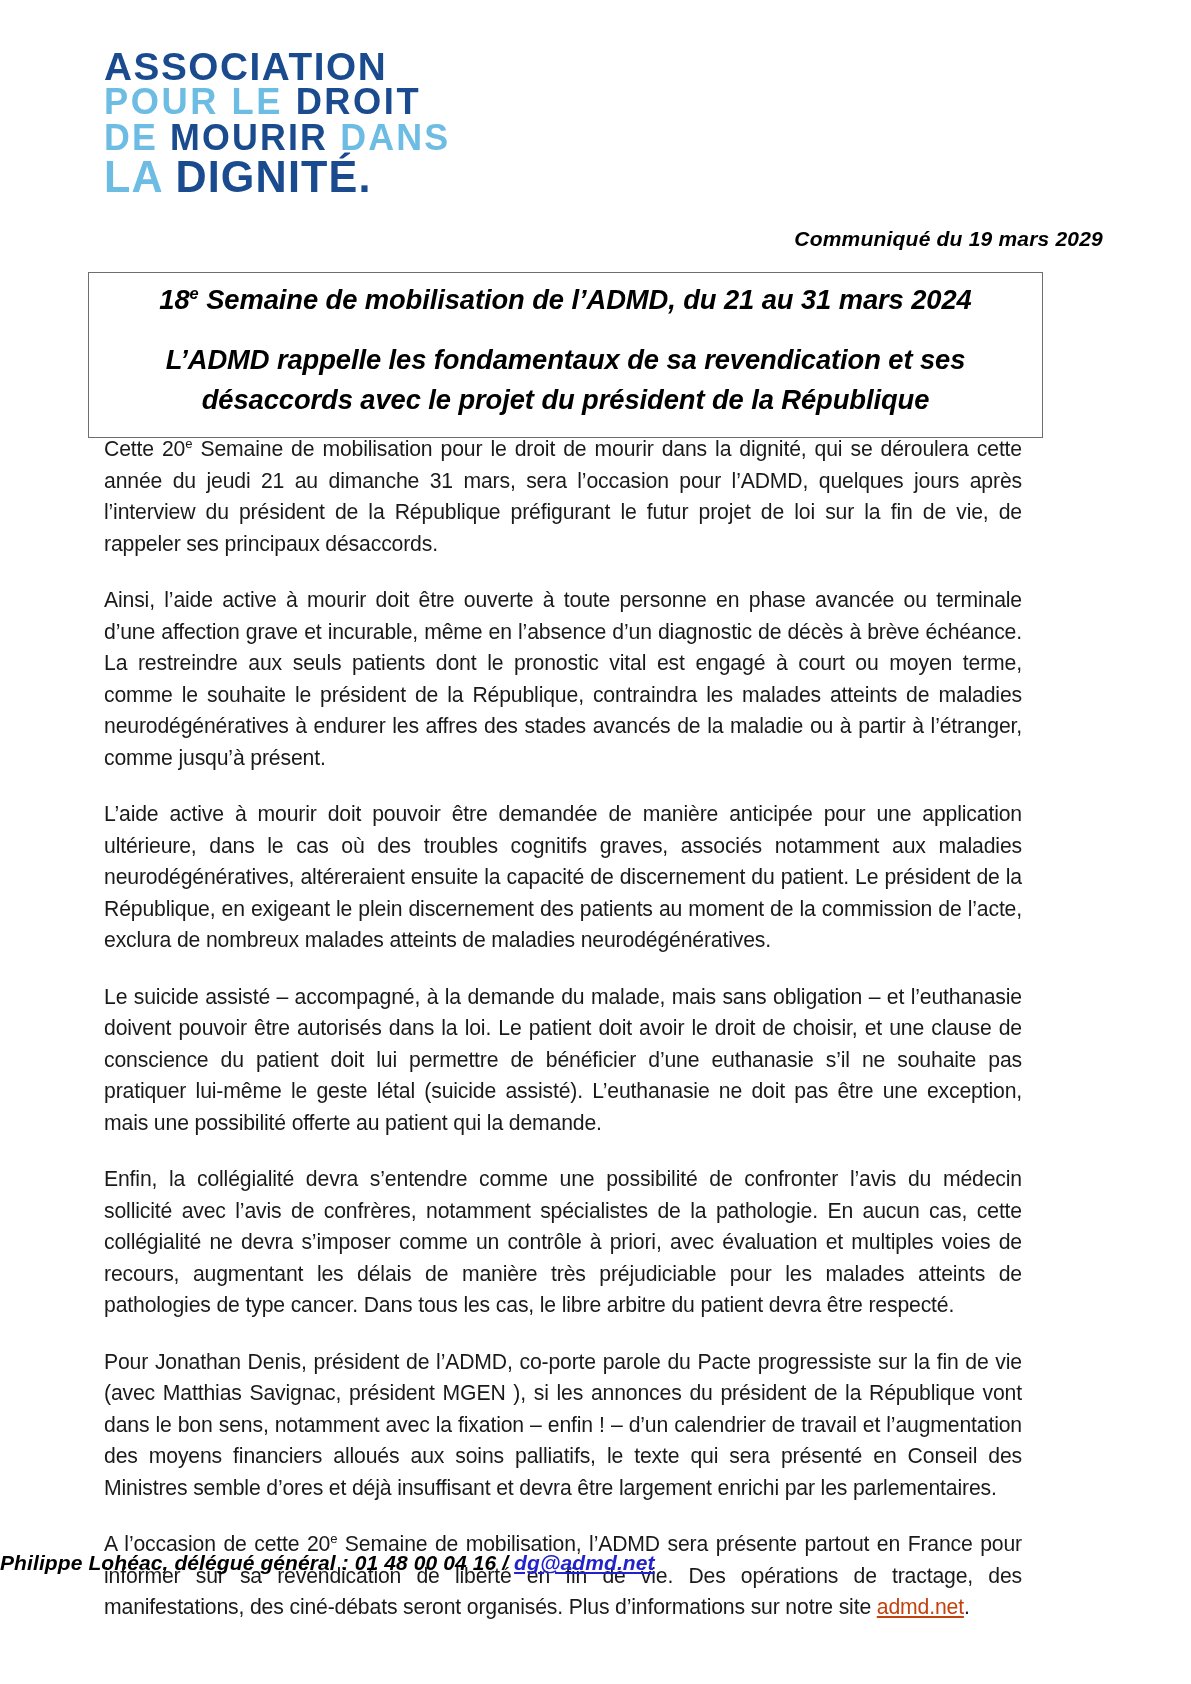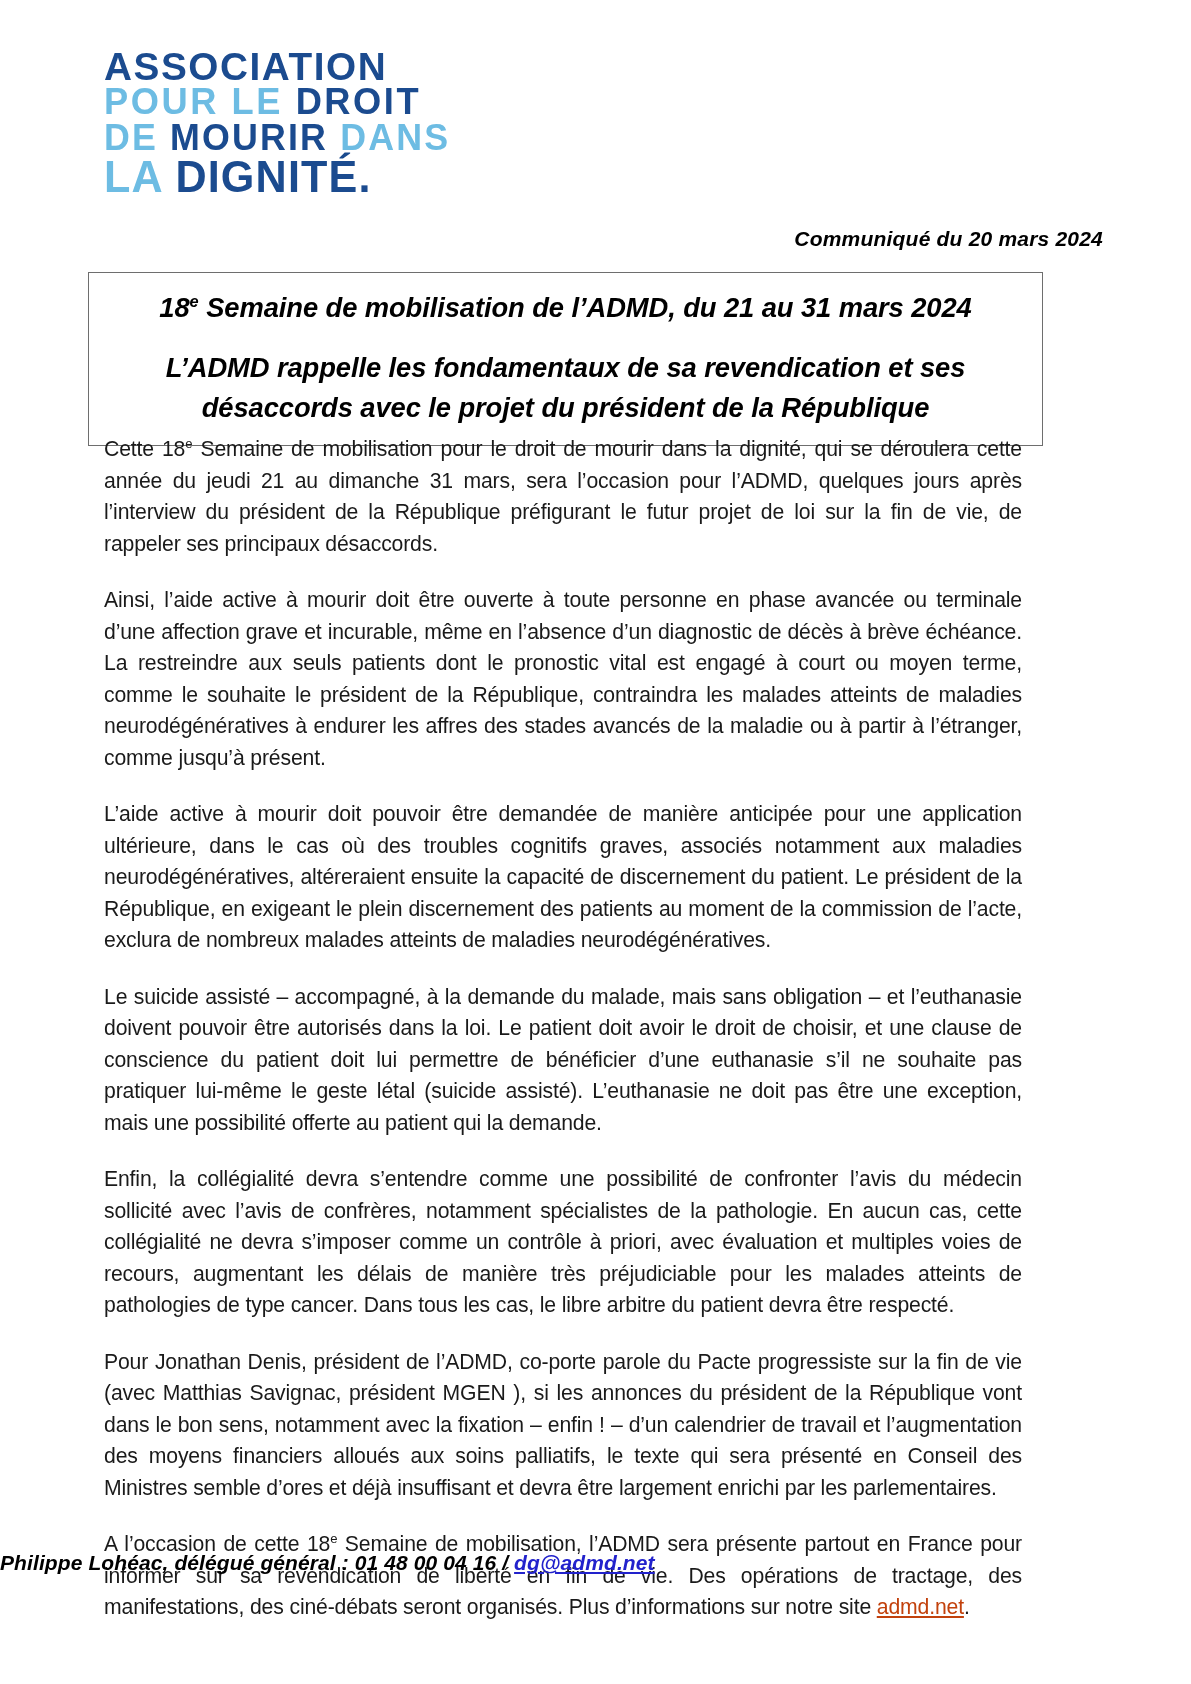--- a/index.html
+++ b/index.html
@@ -72,21 +72,21 @@
   }
 
   
   .title-box {
     position: absolute;
     left: 88px;
     top: 264px;
     width: 955px;
     box-sizing: border-box;
     border: 1.5px solid #6e6e6e;
-    padding: 14px 18px 18px 18px;
+    padding: 6px 18px 18px 18px;
     text-align: center;
   }
   .title-line {
     font-family: "Liberation Sans", sans-serif;
     font-style: italic;
     font-weight: bold;
     font-size: 28.5px;
     line-height: 40px;
     letter-spacing: -0.1px;
     color: #000;
@@ -157,42 +157,42 @@
 <div class="page">
 
   <div class="logo logo-wrap">
     <div class="logo-underline"></div>
     <span class="logo-line l1 dark">ASSOCIATION</span>
     <span class="logo-line l2"><span class="light">POUR LE</span><span class="dark"> DROIT</span></span>
     <span class="logo-line l3"><span class="light">DE</span><span class="dark"> MOURIR </span><span class="light">DANS</span></span>
     <span class="logo-line l4"><span class="light">LA</span><span class="dark"> DIGNITÉ.</span></span>
   </div>
 
-  <div class="release-date">Communiqué du 20 mars 2024</div>
+  <div class="release-date">Communiqué du 19 mars 2029</div>
 
   <div class="title-box">
     <div class="title-line first"><span>18</span><sup>e</sup><span> Semaine de mobilisation de l’ADMD, du 21 au 31 mars 2024</span></div>
     <div class="title-line second">L’ADMD rappelle les fondamentaux de sa revendication et ses désaccords avec le projet du président de la République</div>
   </div>
 
   <div class="body-area">
 
-    <p class="para"><span>Cette 18</span><sup>e</sup><span> Semaine de mobilisation pour le droit de mourir dans la dignité, qui se déroulera cette année du jeudi 21 au dimanche 31 mars, sera l’occasion pour l’ADMD, quelques jours après l’interview du président de la République préfigurant le futur projet de loi sur la fin de vie, de rappeler ses principaux désaccords.</span></p>
+    <p class="para"><span>Cette 20</span><sup>e</sup><span> Semaine de mobilisation pour le droit de mourir dans la dignité, qui se déroulera cette année du jeudi 21 au dimanche 31 mars, sera l’occasion pour l’ADMD, quelques jours après l’interview du président de la République préfigurant le futur projet de loi sur la fin de vie, de rappeler ses principaux désaccords.</span></p>
 
     <p class="para">Ainsi, l’aide active à mourir doit être ouverte à toute personne en phase avancée ou terminale d’une affection grave et incurable, même en l’absence d’un diagnostic de décès à brève échéance. La restreindre aux seuls patients dont le pronostic vital est engagé à court ou moyen terme, comme le souhaite le président de la République, contraindra les malades atteints de maladies neurodégénératives à endurer les affres des stades avancés de la maladie ou à partir à l’étranger, comme jusqu’à présent.</p>
 
     <p class="para">L’aide active à mourir doit pouvoir être demandée de manière anticipée pour une application ultérieure, dans le cas où des troubles cognitifs graves, associés notamment aux maladies neurodégénératives, altéreraient ensuite la capacité de discernement du patient. Le président de la République, en exigeant le plein discernement des patients au moment de la commission de l’acte, exclura de nombreux malades atteints de maladies neurodégénératives.</p>
 
     <p class="para">Le suicide assisté – accompagné, à la demande du malade, mais sans obligation – et l’euthanasie doivent pouvoir être autorisés dans la loi. Le patient doit avoir le droit de choisir, et une clause de conscience du patient doit lui permettre de bénéficier d’une euthanasie s’il ne souhaite pas pratiquer lui-même le geste létal (suicide assisté). L’euthanasie ne doit pas être une exception, mais une possibilité offerte au patient qui la demande.</p>
 
     <p class="para">Enfin, la collégialité devra s’entendre comme une possibilité de confronter l’avis du médecin sollicité avec l’avis de confrères, notamment spécialistes de la pathologie. En aucun cas, cette collégialité ne devra s’imposer comme un contrôle à priori, avec évaluation et multiples voies de recours, augmentant les délais de manière très préjudiciable pour les malades atteints de pathologies de type cancer. Dans tous les cas, le libre arbitre du patient devra être respecté.</p>
 
     <p class="para">Pour Jonathan Denis, président de l’ADMD, co-porte parole du Pacte progressiste sur la fin de vie (avec Matthias Savignac, président MGEN ), si les annonces du président de la République vont dans le bon sens, notamment avec la fixation – enfin ! – d’un calendrier de travail et l’augmentation des moyens financiers alloués aux soins palliatifs, le texte qui sera présenté en Conseil des Ministres semble d’ores et déjà insuffisant et devra être largement enrichi par les parlementaires.</p>
 
-    <p class="para"><span>A l’occasion de cette 18</span><sup>e</sup><span> Semaine de mobilisation, l’ADMD sera présente partout en France pour informer sur sa revendication de liberté en fin de vie. Des opérations de tractage, des manifestations, des ciné-débats seront organisés. Plus d’informations sur notre site </span><a class="inline-link" href="#">admd.net</a><span>.</span></p>
+    <p class="para"><span>A l’occasion de cette 20</span><sup>e</sup><span> Semaine de mobilisation, l’ADMD sera présente partout en France pour informer sur sa revendication de liberté en fin de vie. Des opérations de tractage, des manifestations, des ciné-débats seront organisés. Plus d’informations sur notre site </span><a class="inline-link" href="#">admd.net</a><span>.</span></p>
 
   </div>
 
   <div class="footer">
     <span>Philippe Lohéac, délégué général : 01 48 00 04 16 / </span><a href="#">dg@admd.net</a>
   </div>
 
 </div>
 
 </body></html>

